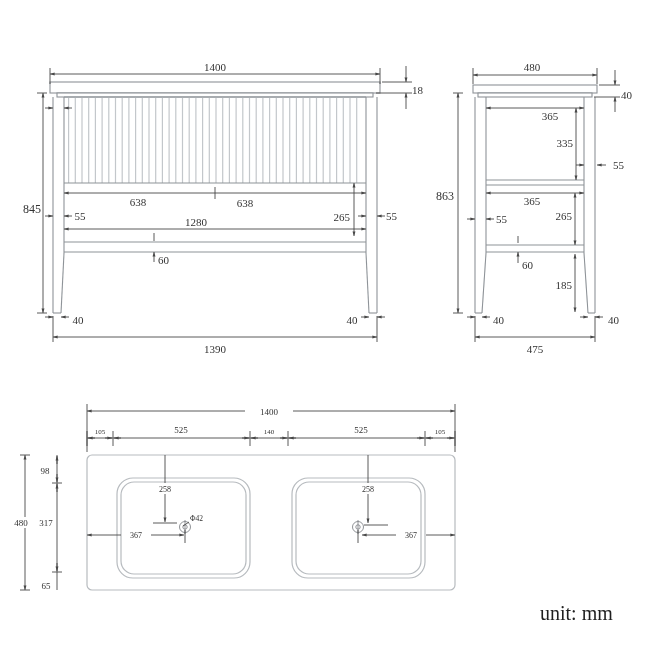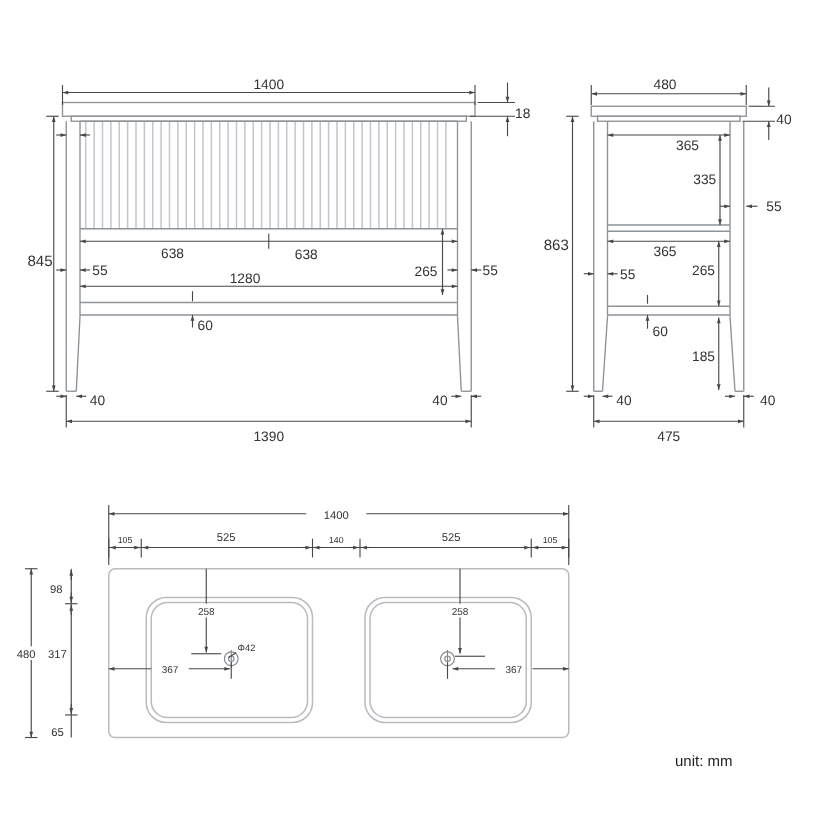--- a/index.html
+++ b/index.html
@@ -1,37 +1,37 @@
 <!DOCTYPE html>
 <html><head>
 <meta charset="utf-8">
 <style>
   html,body{margin:0;padding:0;background:#fff;}
   #stage{position:relative;width:650px;height:650px;background:#ffffff;overflow:hidden;
-         font-family:Liberation Sans, sans-serif;}
+         font-family:Liberation Serif, serif;}
   svg{position:absolute;overflow:visible;}
   #front-view{left:20px;top:50px;}
   #side-view{left:430px;top:50px;}
   #plan-view{left:10px;top:390px;}
   .d{stroke:#474747;stroke-width:0.9;fill:none;}
   .s{stroke:#8e9398;stroke-width:1.1;fill:none;}
   .sf{fill:#ffffff;stroke:#8e9398;stroke-width:1.1;}
   .p{stroke:#b7bbbf;stroke-width:1.2;fill:none;}
   .dr{stroke:#83878b;stroke-width:0.9;fill:none;}
   .flutes{stroke:#c3c7cb;stroke-width:86;stroke-dasharray:1.2 5.5;fill:none;}
   .bg{fill:#ffffff;stroke:none;}
   text{fill:#333;font-size:11px;text-anchor:middle;}
   .t12{font-size:12px;}
   .t9{font-size:9px;}
   .t8{font-size:8px;}
   .t75{font-size:7.5px;}
   .t7{font-size:7px;}
   .ta-s{text-anchor:start;}
   .ta-e{text-anchor:end;}
-  #unit-label{position:absolute;left:540px;top:602px;font-size:12px;color:#1f1f1f;}
+  #unit-label{position:absolute;left:540px;top:602px;font-size:20px;color:#1f1f1f;}
 </style>
 </head>
 <body>
 
 <div id="stage">
 
   <svg id="front-view" width="420" height="320" viewBox="0 0 420 320">
     <g>
       <rect class="sf" x="30" y="32" width="330" height="11"></rect>
       <rect class="sf" x="37" y="43" width="316" height="4"></rect>

